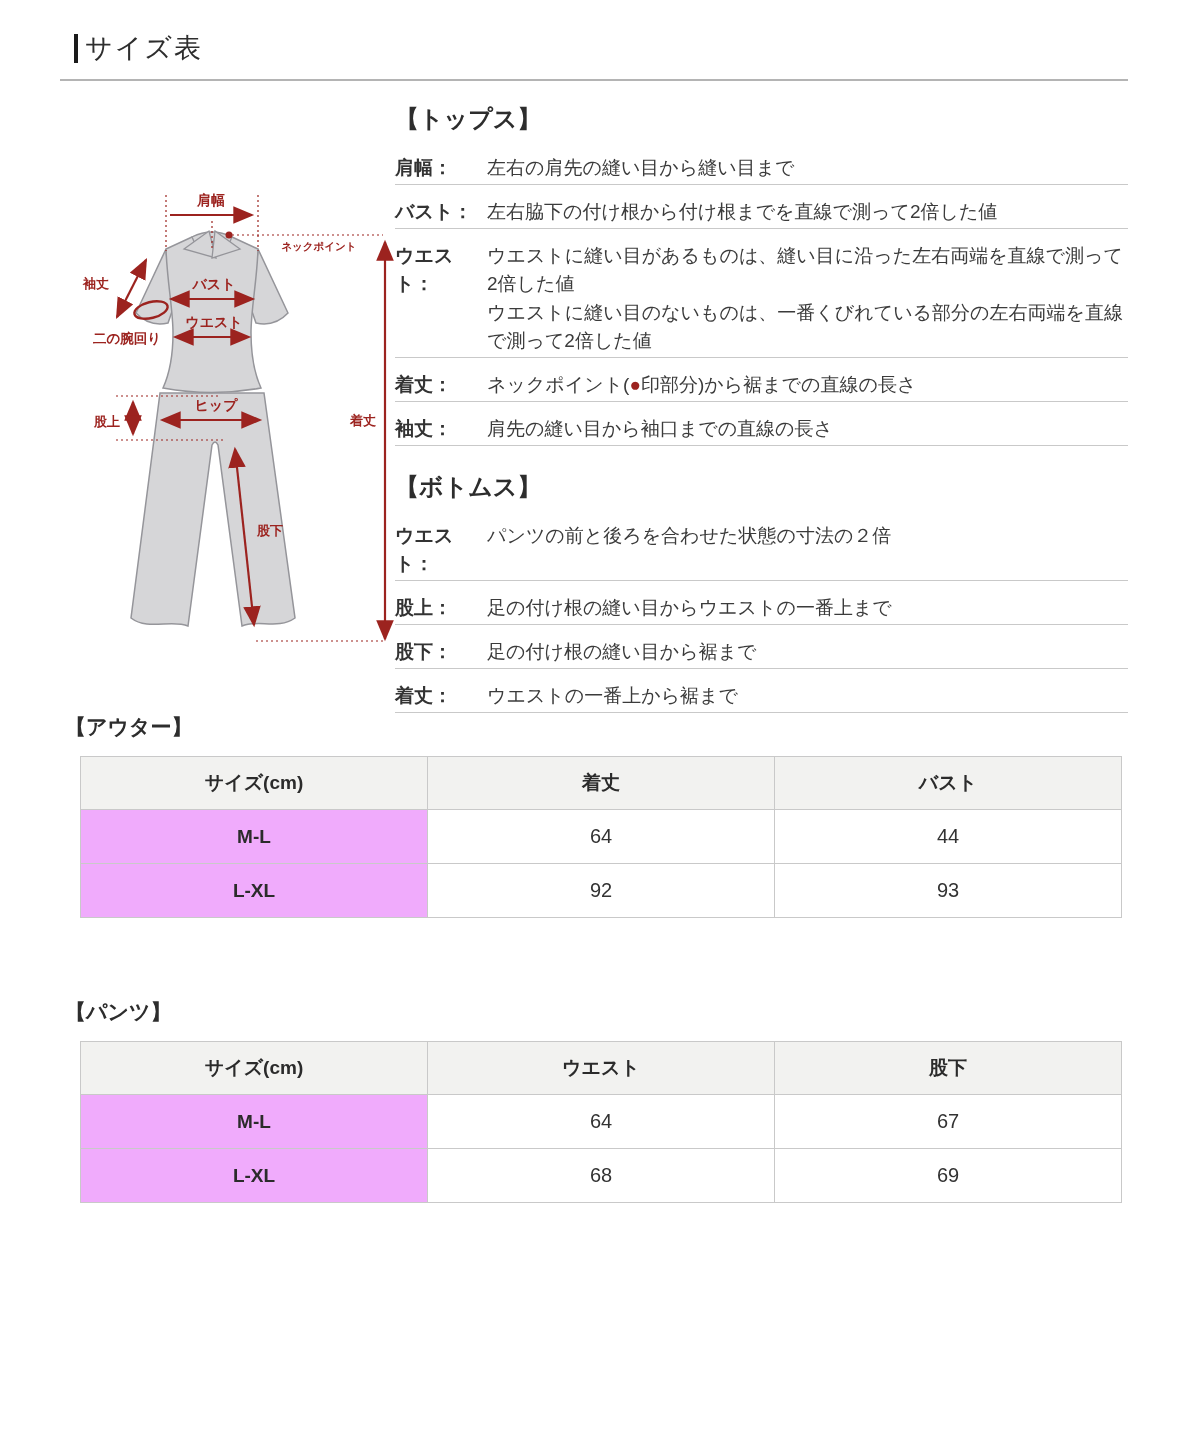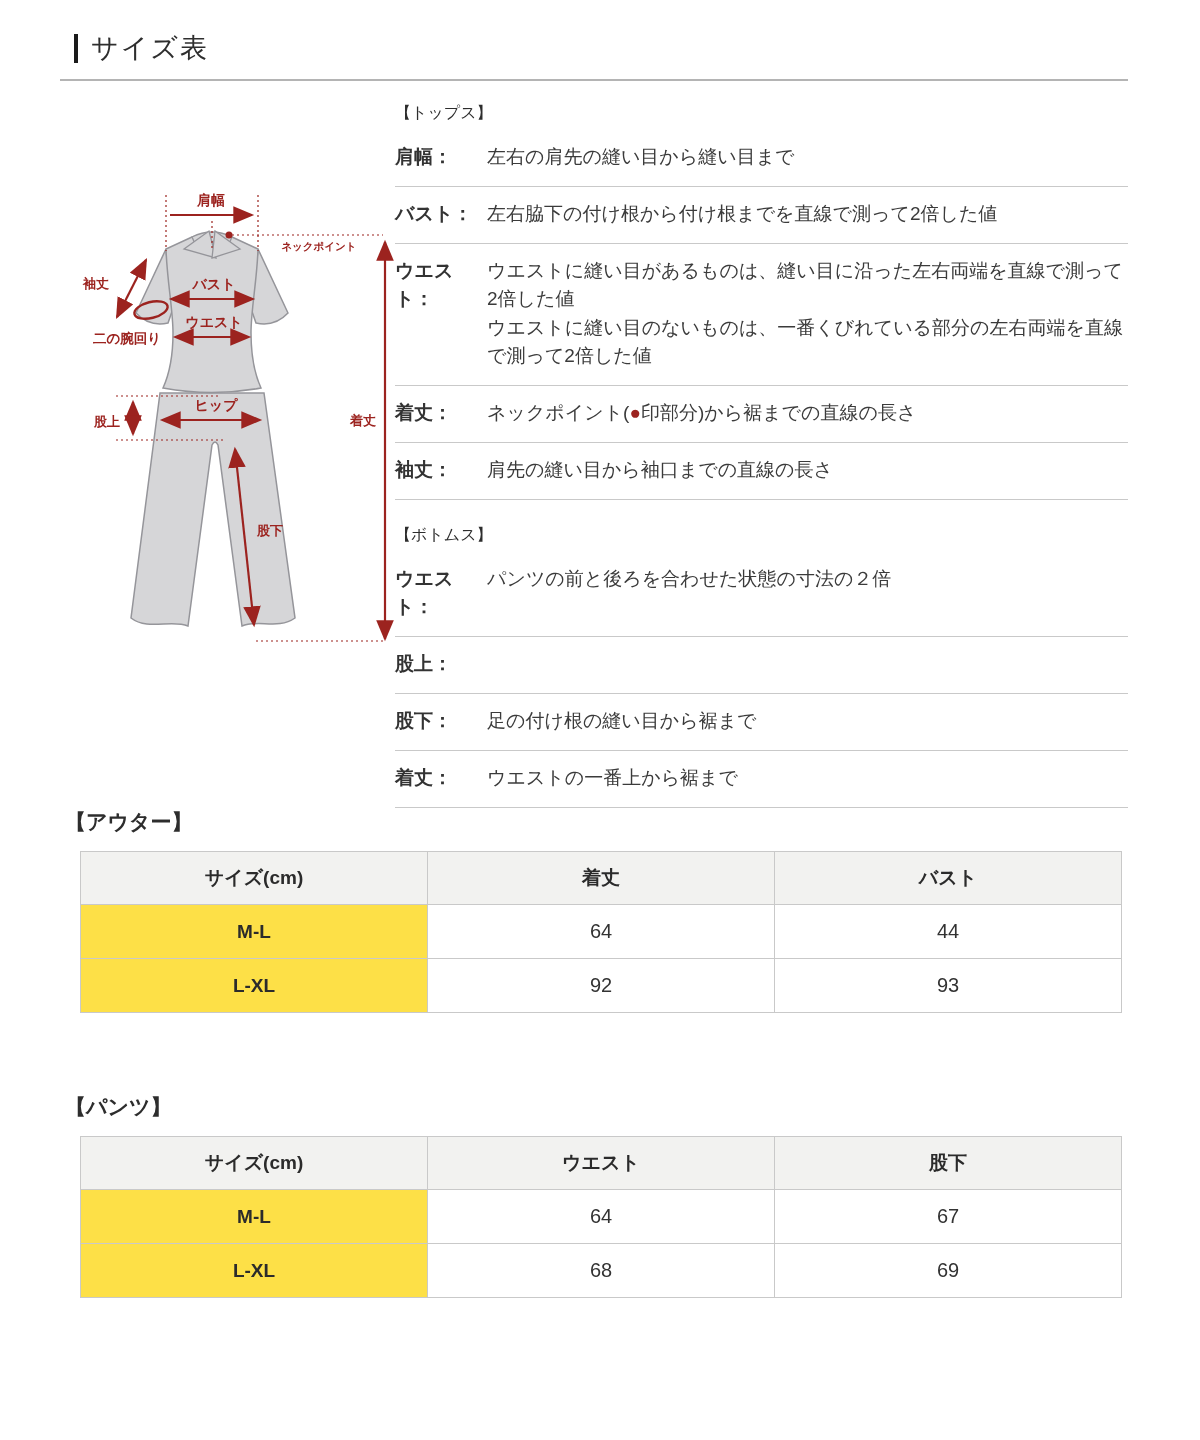--- a/index.html
+++ b/index.html
@@ -1,47 +1,47 @@
 <!DOCTYPE html>
 <html><head>
 <meta charset="utf-8">
 <style>
   html,body { margin:0; padding:0; background:#ffffff; }
   body { width:1200px; font-family:"Liberation Sans", sans-serif; color:#3b3b3b; }
   .page { padding:30px 0 46px 60px; }
 
   
-  .title-row { display:flex; align-items:center; gap:13px; margin-left:14px; }
+  .title-row { display:flex; align-items:center; gap:7px; margin-left:14px; }
   .title-bar { width:4px; height:29px; background:#1b1b1b; }
   .page-title { font-size:27px; font-weight:500; color:#2e2e2e; letter-spacing:2px; margin:0; }
   .top-rule { width:1068px; border:none; border-top:2px solid #b4b4b4; margin:13px 0 0 0; }
 
   
   .content { display:flex; align-items:flex-start; }
   .diagram-wrap { width:335px; flex-shrink:0; }
   .diagram-wrap svg { display:block; margin:76px 0 0 10px; }
 
   .defs { width:733px; }
-  .group-heading { font-size:16px; font-weight:400; color:#2d2d2d; margin:22px 0 6px 0; }
+  .group-heading { font-size:24px; font-weight:700; color:#2d2d2d; margin:22px 0 6px 0; }
   .group-heading.second { margin-top:25px; }
-  .def-row { display:flex; border-bottom:1px solid #c9c9c9; padding:13px 0 15px 0; font-size:19px; line-height:28px; }
+  .def-row { display:flex; border-bottom:1px solid #c9c9c9; padding:13px 0 2px 0; font-size:19px; line-height:28px; }
   .def-term { width:92px; flex-shrink:0; font-weight:700; color:#333333; }
   .def-desc { flex:1; color:#3b3b3b; }
   .def-desc .para + .para { margin-top:1px; }
   .neck-dot-inline { color:#9c231f; }
 
   
   .size-section { }
   .size-section.second { margin-top:80px; }
   .table-heading { font-size:21px; font-weight:700; color:#2d2d2d; margin:0 0 15px 5px; }
   table.size-table { border-collapse:collapse; table-layout:fixed; width:1042px; margin-left:20px; background:#ffffff; }
   table.size-table th, table.size-table td { border:1px solid #c9c9c9; text-align:center; vertical-align:middle; }
   table.size-table th { background:#f2f2f0; height:50px; font-size:19px; font-weight:700; color:#2b2b2b; }
   table.size-table td { height:51px; font-size:20px; color:#333333; }
-  table.size-table td.size-cell { background:#fde047; font-weight:700; font-size:19px; color:#2b2b2b; }
+  table.size-table td.size-cell { background:#f0abfc; font-weight:700; font-size:19px; color:#2b2b2b; }
 
   
   .anno-text { fill:#9c231f; font-weight:700; font-family:"Liberation Sans", sans-serif; }
 </style>
 </head>
 <body>
 
 <div class="page">
 
   <div class="title-row">
@@ -146,20 +146,21 @@
 
       <div class="group-heading second">【ボトムス】</div>
 
       <div class="def-row">
         <div class="def-term">ウエスト：</div>
         <div class="def-desc">パンツの前と後ろを合わせた状態の寸法の２倍</div>
       </div>
 
       <div class="def-row">
         <div class="def-term">股上：</div>
+        <div class="def-desc">足の付け根の縫い目からウエストの一番上まで</div>
       </div>
 
       <div class="def-row">
         <div class="def-term">股下：</div>
         <div class="def-desc">足の付け根の縫い目から裾まで</div>
       </div>
 
 
       <div class="def-row">
         <div class="def-term">着丈：</div>

